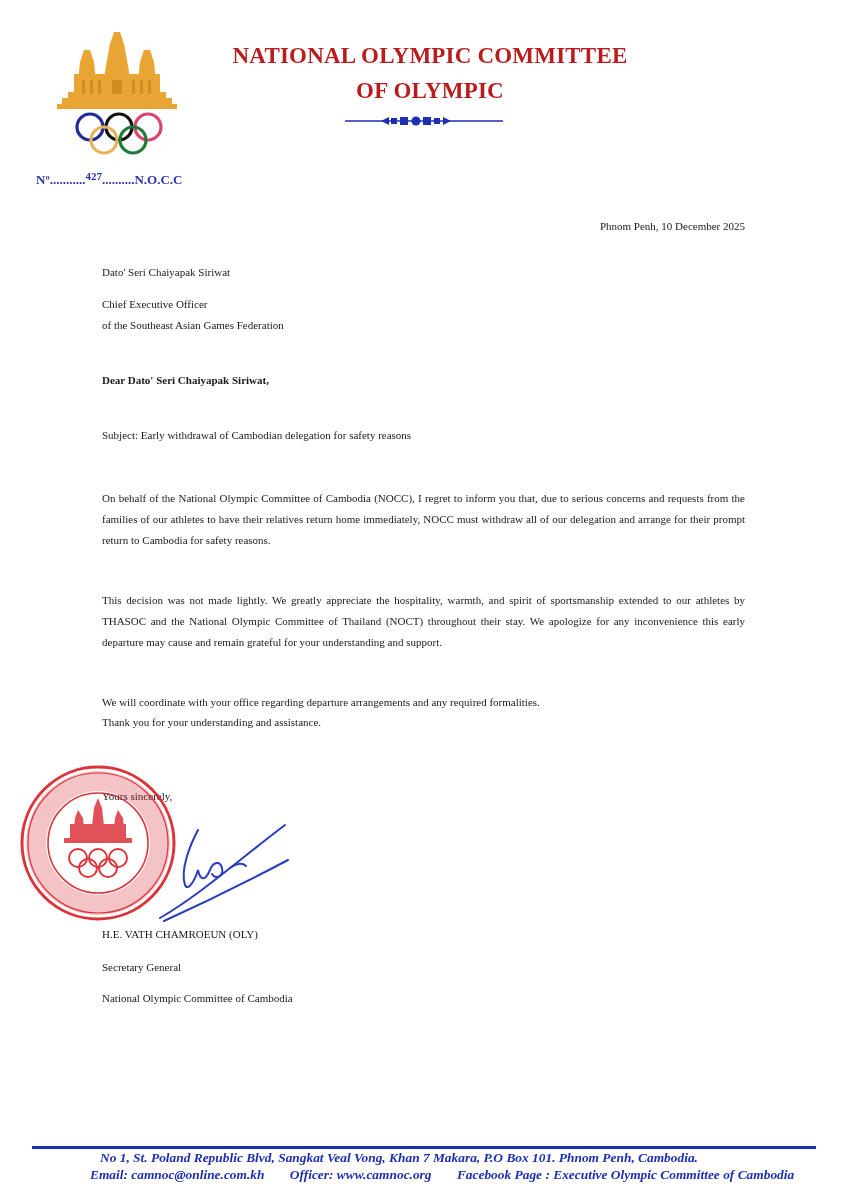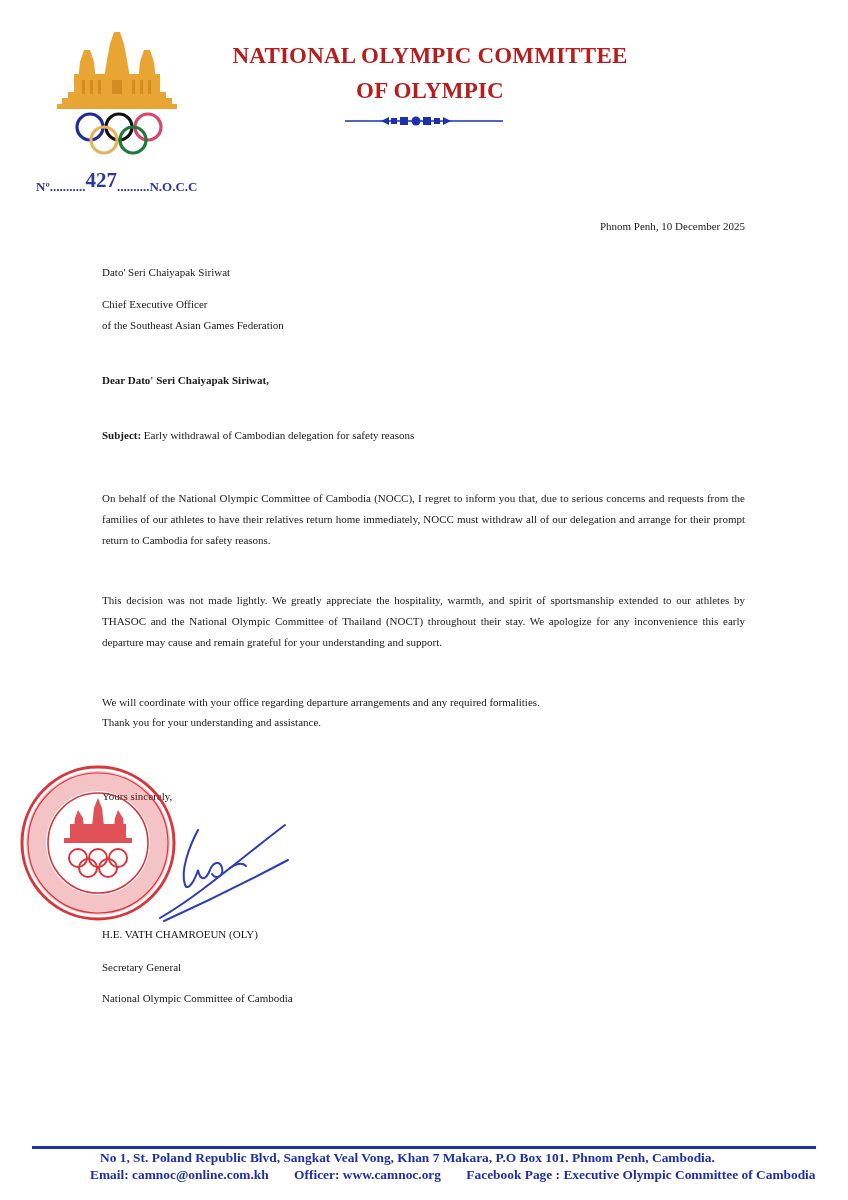--- a/index.html
+++ b/index.html
@@ -8,48 +8,48 @@
   .abs { position: absolute; }
 
   
   #logo { left: 52px; top: 30px; width: 130px; height: 130px; }
   .org-title { left: 210px; width: 440px; text-align: center; color: #b91c1c;
                font-weight: bold; font-size: 23px; letter-spacing: 0.2px; }
   #org-line1 { top: 43px; }
   #org-line2 { top: 78px; }
   #ornament { left: 345px; top: 114px; width: 158px; height: 14px; }
   #ref-number { left: 36px; top: 172px; font-size: 13px; font-weight: bold; color: #2b36a8; white-space: nowrap; }
-  #ref-number .num { font-size: 21px; position: relative; top: -4px; }
+  #ref-number .num { font-size: 11px; position: relative; top: -4px; }
 
   
   .txt { font-size: 11px; line-height: 21px; }
   #date-line { right: 103px; top: 216px; }
   #recipient-name { left: 102px; top: 262px; }
   #recipient-title { left: 102px; top: 294px; }
   #recipient-org { left: 102px; top: 315px; }
   #salutation { left: 102px; top: 370px; font-weight: bold; }
   #subject { left: 102px; top: 425px; }
-  #subject b { font-weight: bold; }
+  #subject b { font-weight: normal; }
   .para { left: 102px; width: 643px; text-align: justify; }
   #para1 { top: 488px; }
   #para2 { top: 590px; }
   #para3 { top: 692px; }
   #thanks { left: 102px; top: 712px; }
   #closing { left: 102px; top: 786px; }
   #signer-name { left: 102px; top: 924px; }
   #signer-title { left: 102px; top: 957px; }
   #signer-org { left: 102px; top: 988px; }
 
   #stamp { left: 18px; top: 762px; width: 160px; height: 162px; opacity: 0.92; }
   #signature { left: 150px; top: 800px; width: 140px; height: 125px; }
 
   
   #footer-rule { left: 32px; top: 1146px; width: 784px; height: 3px; background: #1d2fb0; }
   .footer-line { left: 30px; width: 790px; text-align: center; color: #1d2fb0; font-weight: bold;
-                 font-size: 13.4px; white-space: nowrap; }
+                 font-size: 13.4px; white-space: nowrap; font-style: italic; }
   #footer-address { top: 1150px; padding-left: 70px; box-sizing: border-box; text-align: left; }
   #footer-contact { top: 1167px; text-align: left; padding-left: 60px; box-sizing: border-box; }
   #footer-contact span { margin-right: 22px; }
 </style>
 </head>
 <body>
 
 <svg id="logo" class="abs" viewBox="0 0 130 130">
   <g fill="#e8a534">
 

